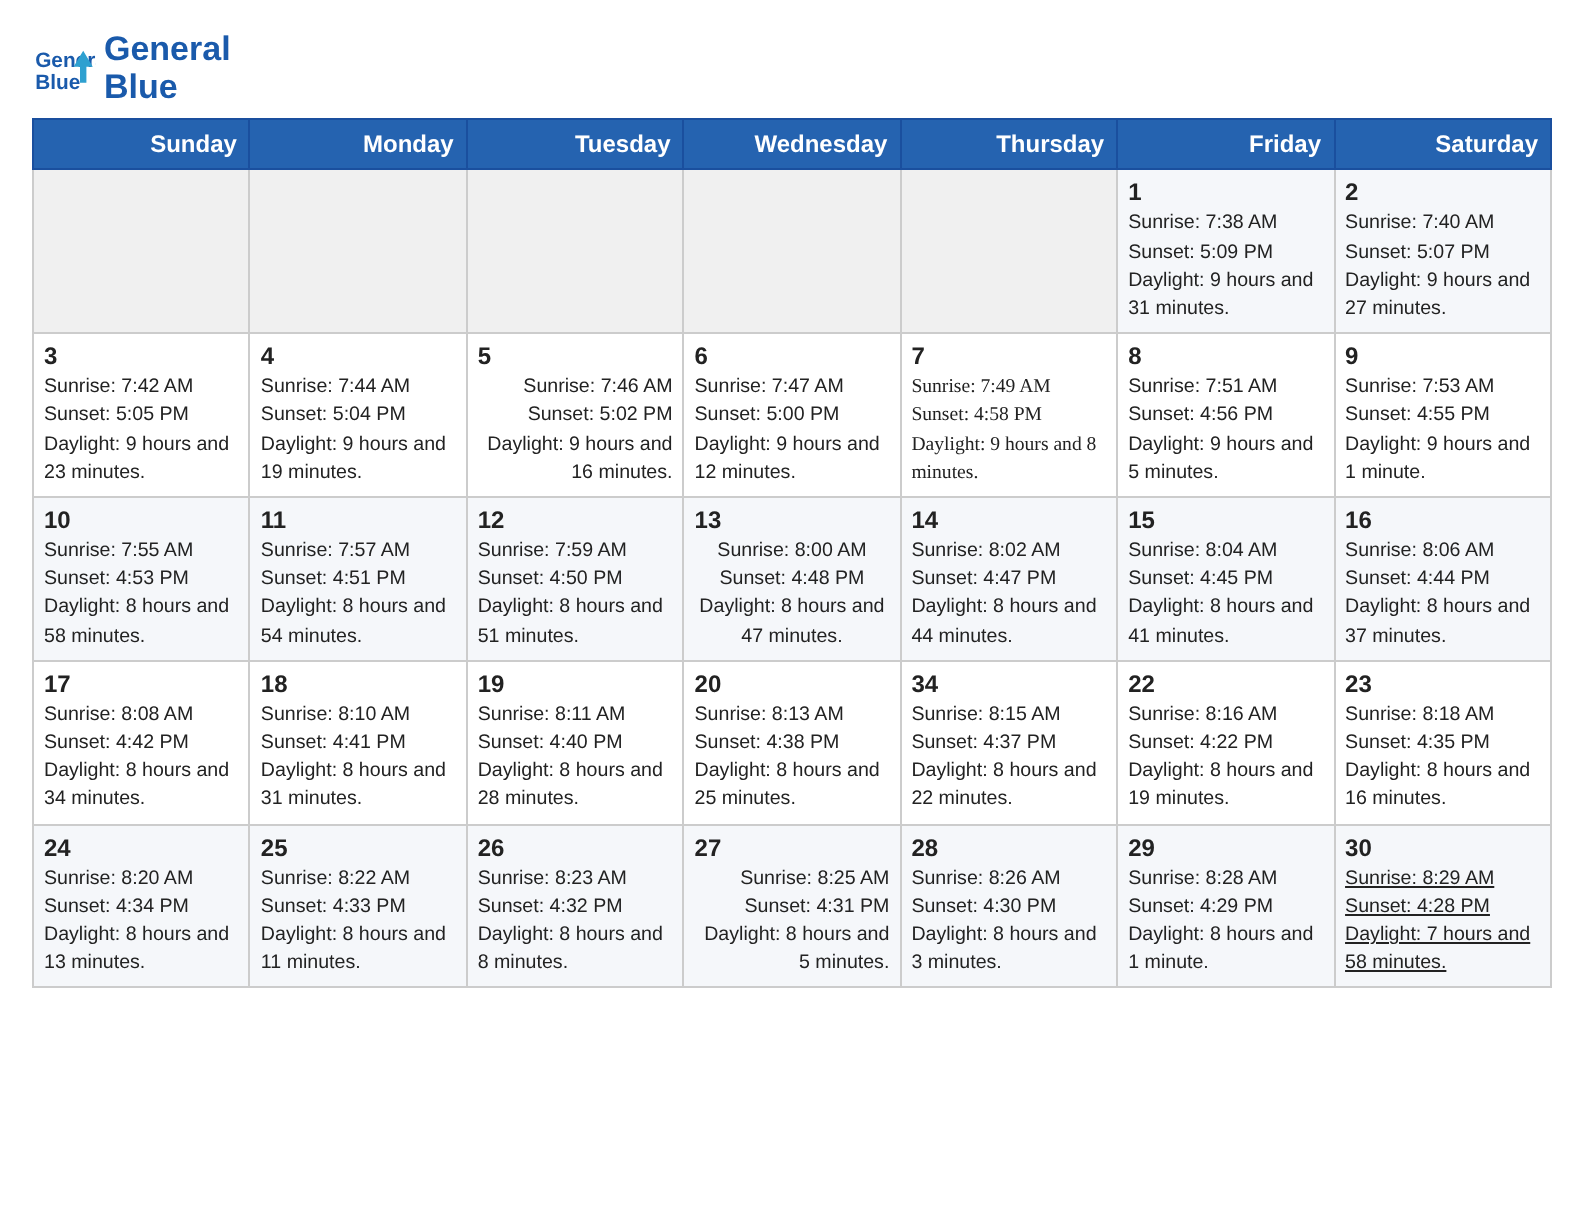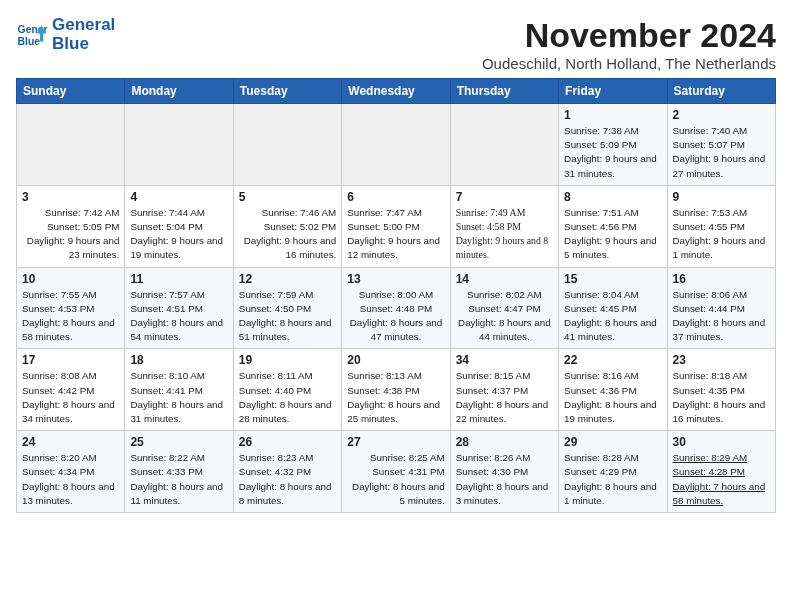--- a/index.html
+++ b/index.html
@@ -38,21 +38,21 @@
       color: #444;
     }
     table {
       width: 100%;
       border-collapse: collapse;
       font-size: 10.5px;
     }
     thead tr th {
       background-color: #2563b0;
       color: #fff;
-      text-align: left;
+      text-align: right;
       padding: 5px 6px;
       font-size: 12px;
       border: 1px solid #1a4f9e;
     }
     tbody tr td {
       vertical-align: top;
       padding: 4px 5px;
       border: 1px solid #ccc;
       min-height: 70px;
       background: #fff;
@@ -88,24 +88,20 @@
     <svg class="logo-icon" viewBox="0 0 40 40">
       <text x="2" y="18" font-size="13" font-weight="bold" fill="#1a5aab">General</text>
       <text x="2" y="32" font-size="13" font-weight="bold" fill="#1a5aab">Blue</text>
       <polygon points="32,8 38,18 34,18 34,28 30,28 30,18 26,18" fill="#2ea0d0"></polygon>
     </svg>
     <div style="display:flex;flex-direction:column;line-height:1.1;">
       <span style="font-size:17px;font-weight:bold;color:#1a5aab;">General</span>
       <span style="font-size:17px;font-weight:bold;color:#1a5aab;">Blue</span>
     </div>
   </div>
-  <div class="title-block">
-    <div class="month-title">November 2024</div>
-    <div class="location-subtitle">Oudeschild, North Holland, The Netherlands</div>
-  </div>
 </div>
 
 <table>
   <thead>
     <tr>
     <th>Sunday</th>
         <th>Monday</th>
         <th>Tuesday</th>
         <th>Wednesday</th>
         <th>Thursday</th>
@@ -129,21 +125,21 @@
         <td>
           <span class="day-num">2</span>
           <div class="day-info" style="white-space: pre-line;">Sunrise: 7:40 AM
 Sunset: 5:07 PM
 Daylight: 9 hours and 27 minutes.</div>
         </td>
       </tr>
       <tr>
         <td>
           <span class="day-num">3</span>
-          <div class="day-info" style="white-space: pre-line; text-align: right;">Sunrise: 7:42 AM
+          <div class="day-info" style="white-space: pre-line;">Sunrise: 7:42 AM
 Sunset: 5:05 PM
 Daylight: 9 hours and 23 minutes.</div>
         </td>
         <td>
           <span class="day-num">4</span>
           <div class="day-info" style="white-space: pre-line;">Sunrise: 7:44 AM
 Sunset: 5:04 PM
 Daylight: 9 hours and 19 minutes.</div>
         </td>
         <td>
@@ -197,21 +193,21 @@
 Daylight: 8 hours and 51 minutes.</div>
         </td>
         <td>
           <span class="day-num">13</span>
           <div class="day-info" style="white-space: pre-line; text-align: center;">Sunrise: 8:00 AM
 Sunset: 4:48 PM
 Daylight: 8 hours and 47 minutes.</div>
         </td>
         <td>
           <span class="day-num">14</span>
-          <div class="day-info" style="white-space: pre-line; text-align: center;">Sunrise: 8:02 AM
+          <div class="day-info" style="white-space: pre-line;">Sunrise: 8:02 AM
 Sunset: 4:47 PM
 Daylight: 8 hours and 44 minutes.</div>
         </td>
         <td>
           <span class="day-num">15</span>
           <div class="day-info" style="white-space: pre-line;">Sunrise: 8:04 AM
 Sunset: 4:45 PM
 Daylight: 8 hours and 41 minutes.</div>
         </td>
         <td>
@@ -248,21 +244,21 @@
         </td>
         <td>
           <span class="day-num">34</span>
           <div class="day-info" style="white-space: pre-line;">Sunrise: 8:15 AM
 Sunset: 4:37 PM
 Daylight: 8 hours and 22 minutes.</div>
         </td>
         <td>
           <span class="day-num">22</span>
           <div class="day-info" style="white-space: pre-line;">Sunrise: 8:16 AM
-Sunset: 4:36 PM
+Sunset: 4:22 PM
 Daylight: 8 hours and 19 minutes.</div>
         </td>
         <td>
           <span class="day-num">23</span>
           <div class="day-info" style="white-space: pre-line;">Sunrise: 8:18 AM
 Sunset: 4:35 PM
 Daylight: 8 hours and 16 minutes.</div>
         </td>
       </tr>
       <tr>

